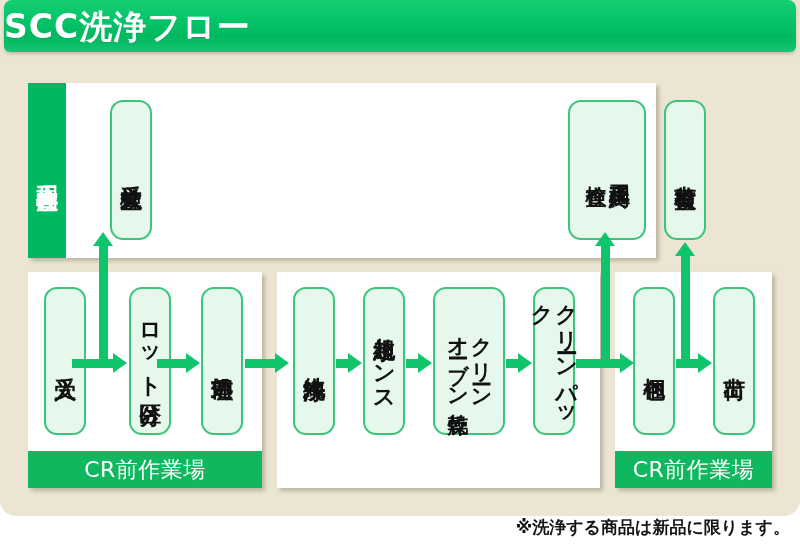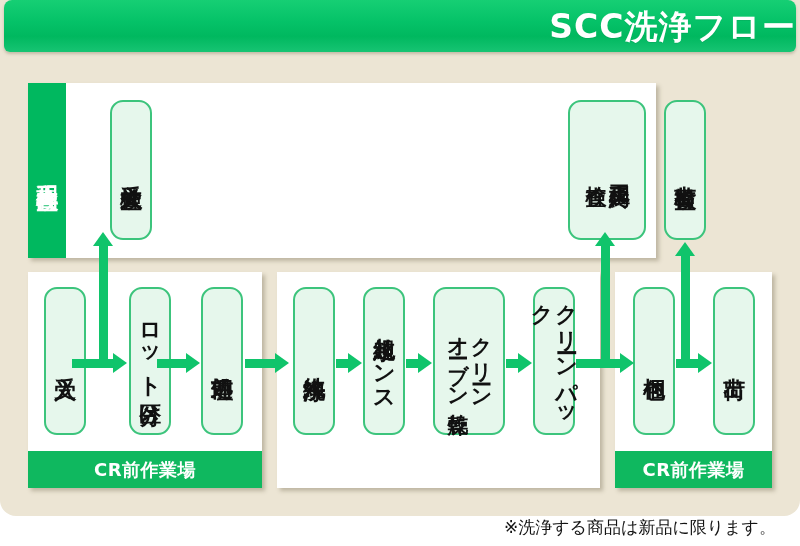--- a/index.html
+++ b/index.html
@@ -40,21 +40,21 @@
     width: 792px;
     height: 52px;
     border-bottom-left-radius: 6px;
     border-bottom-right-radius: 6px;
     border-top-left-radius: 8px;
     border-top-right-radius: 8px;
     background: linear-gradient(180deg, #16cf74 0%, #05c268 42%, #00b85f 70%, #17c473 100%);
     box-shadow: 0 2px 3px rgba(120,110,85,0.35);
     display: flex;
     align-items: center;
-    justify-content: flex-end;
+    justify-content: flex-start;
   }
   .title-text {
     color: #ffffff;
     font-size: 33px;
     font-weight: bold;
     letter-spacing: 1px;
     line-height: 1;
     text-shadow: 0 1px 0 rgba(0,0,0,0.07);
   }
 
@@ -129,22 +129,22 @@
     bottom: 0;
     width: 100%;
     height: 37px;
     background: #0fb85f;
     display: flex;
     align-items: center;
     justify-content: center;
   }
   .group-footer-label {
     color: #ffffff;
-    font-size: 18px;
-    font-weight: bold;
+    font-size: 22px;
+    font-weight: normal;
     letter-spacing: 0.5px;
     line-height: 1;
   }
 
   
   .h-arrow {
     position: absolute;
     height: 9px;
     background: #10c46b;
   }
@@ -177,25 +177,25 @@
     width: 0;
     height: 0;
     border-left: 10.5px solid transparent;
     border-right: 10.5px solid transparent;
     border-bottom: 14px solid #10c46b;
   }
 
   
   .footnote {
     position: absolute;
-    right: 24px;
+    right: 10px;
     top: 519px;
     color: #141414;
     font-size: 17px;
-    font-weight: normal;
+    font-weight: bold;
     line-height: 1;
   }
 </style>
 </head>
 <body>
 
 <div id="canvas">
 
   <div class="backdrop"></div>
 

